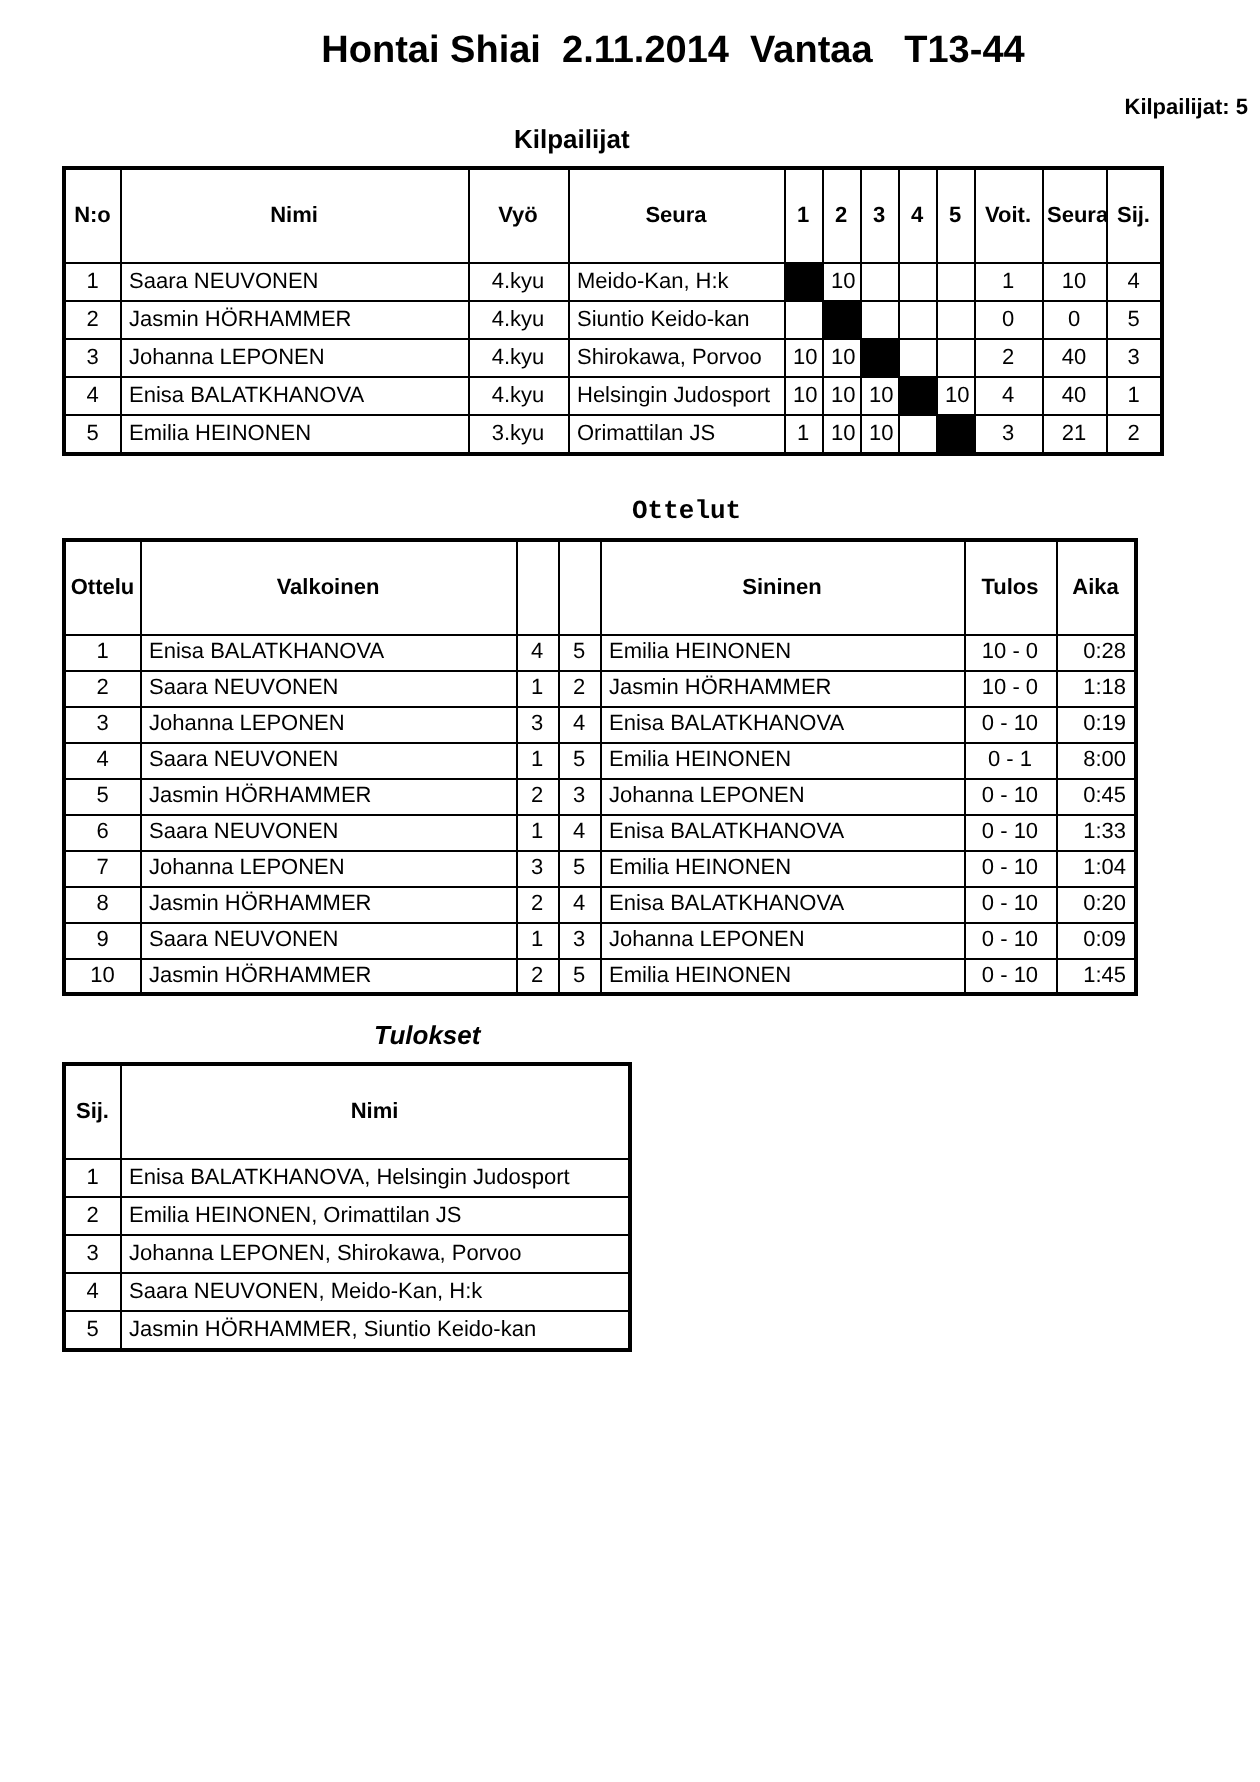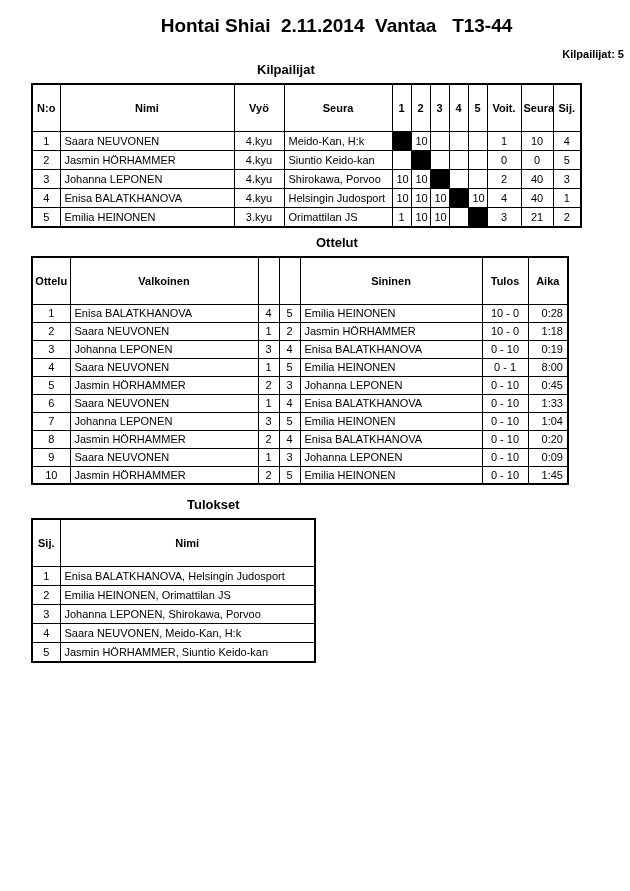--- a/index.html
+++ b/index.html
@@ -5,22 +5,22 @@
   * { margin:0; padding:0; box-sizing:border-box; }
   html,body { background:#ffffff; }
   body {
     width:630px; height:891px; position:relative; overflow:hidden;
     font-family:"Liberation Sans", sans-serif; color:#000;
   }
   .title { margin-top:15px; text-align:center; font-size:19px; font-weight:bold; white-space:pre;margin-left:43px; }
   .count-label { position:absolute; top:48px; right:6px; font-size:11px; font-weight:bold; }
   .section-heading { font-size:13px; font-weight:bold;padding-left:39px; }
   #heading-competitors { margin:25px 0 0 218px; }
-  #heading-matches { margin:7px 0 0 277px; }
-  #heading-results { margin:12px 0 0 148px; }
+  #heading-matches { margin:20px 0 0 277px;font-family:Liberation Mono, monospace; }
+  #heading-results { margin:12px 0 0 148px;font-style:italic; }
   table {
     border-collapse:collapse; table-layout:fixed;
     margin-left:31px; margin-top:6px; font-size:11px;
     border:2px solid #000;
   }
   th,td { border:1px solid #000; overflow:hidden; white-space:nowrap; }
   thead th { height:17px; font-weight:bold; text-align:center; padding:17px 2px; }
   tbody td { height:19px; padding:0 4px; }
   #matches-table tbody td { height:18px; }
   .al-c { text-align:center; }

